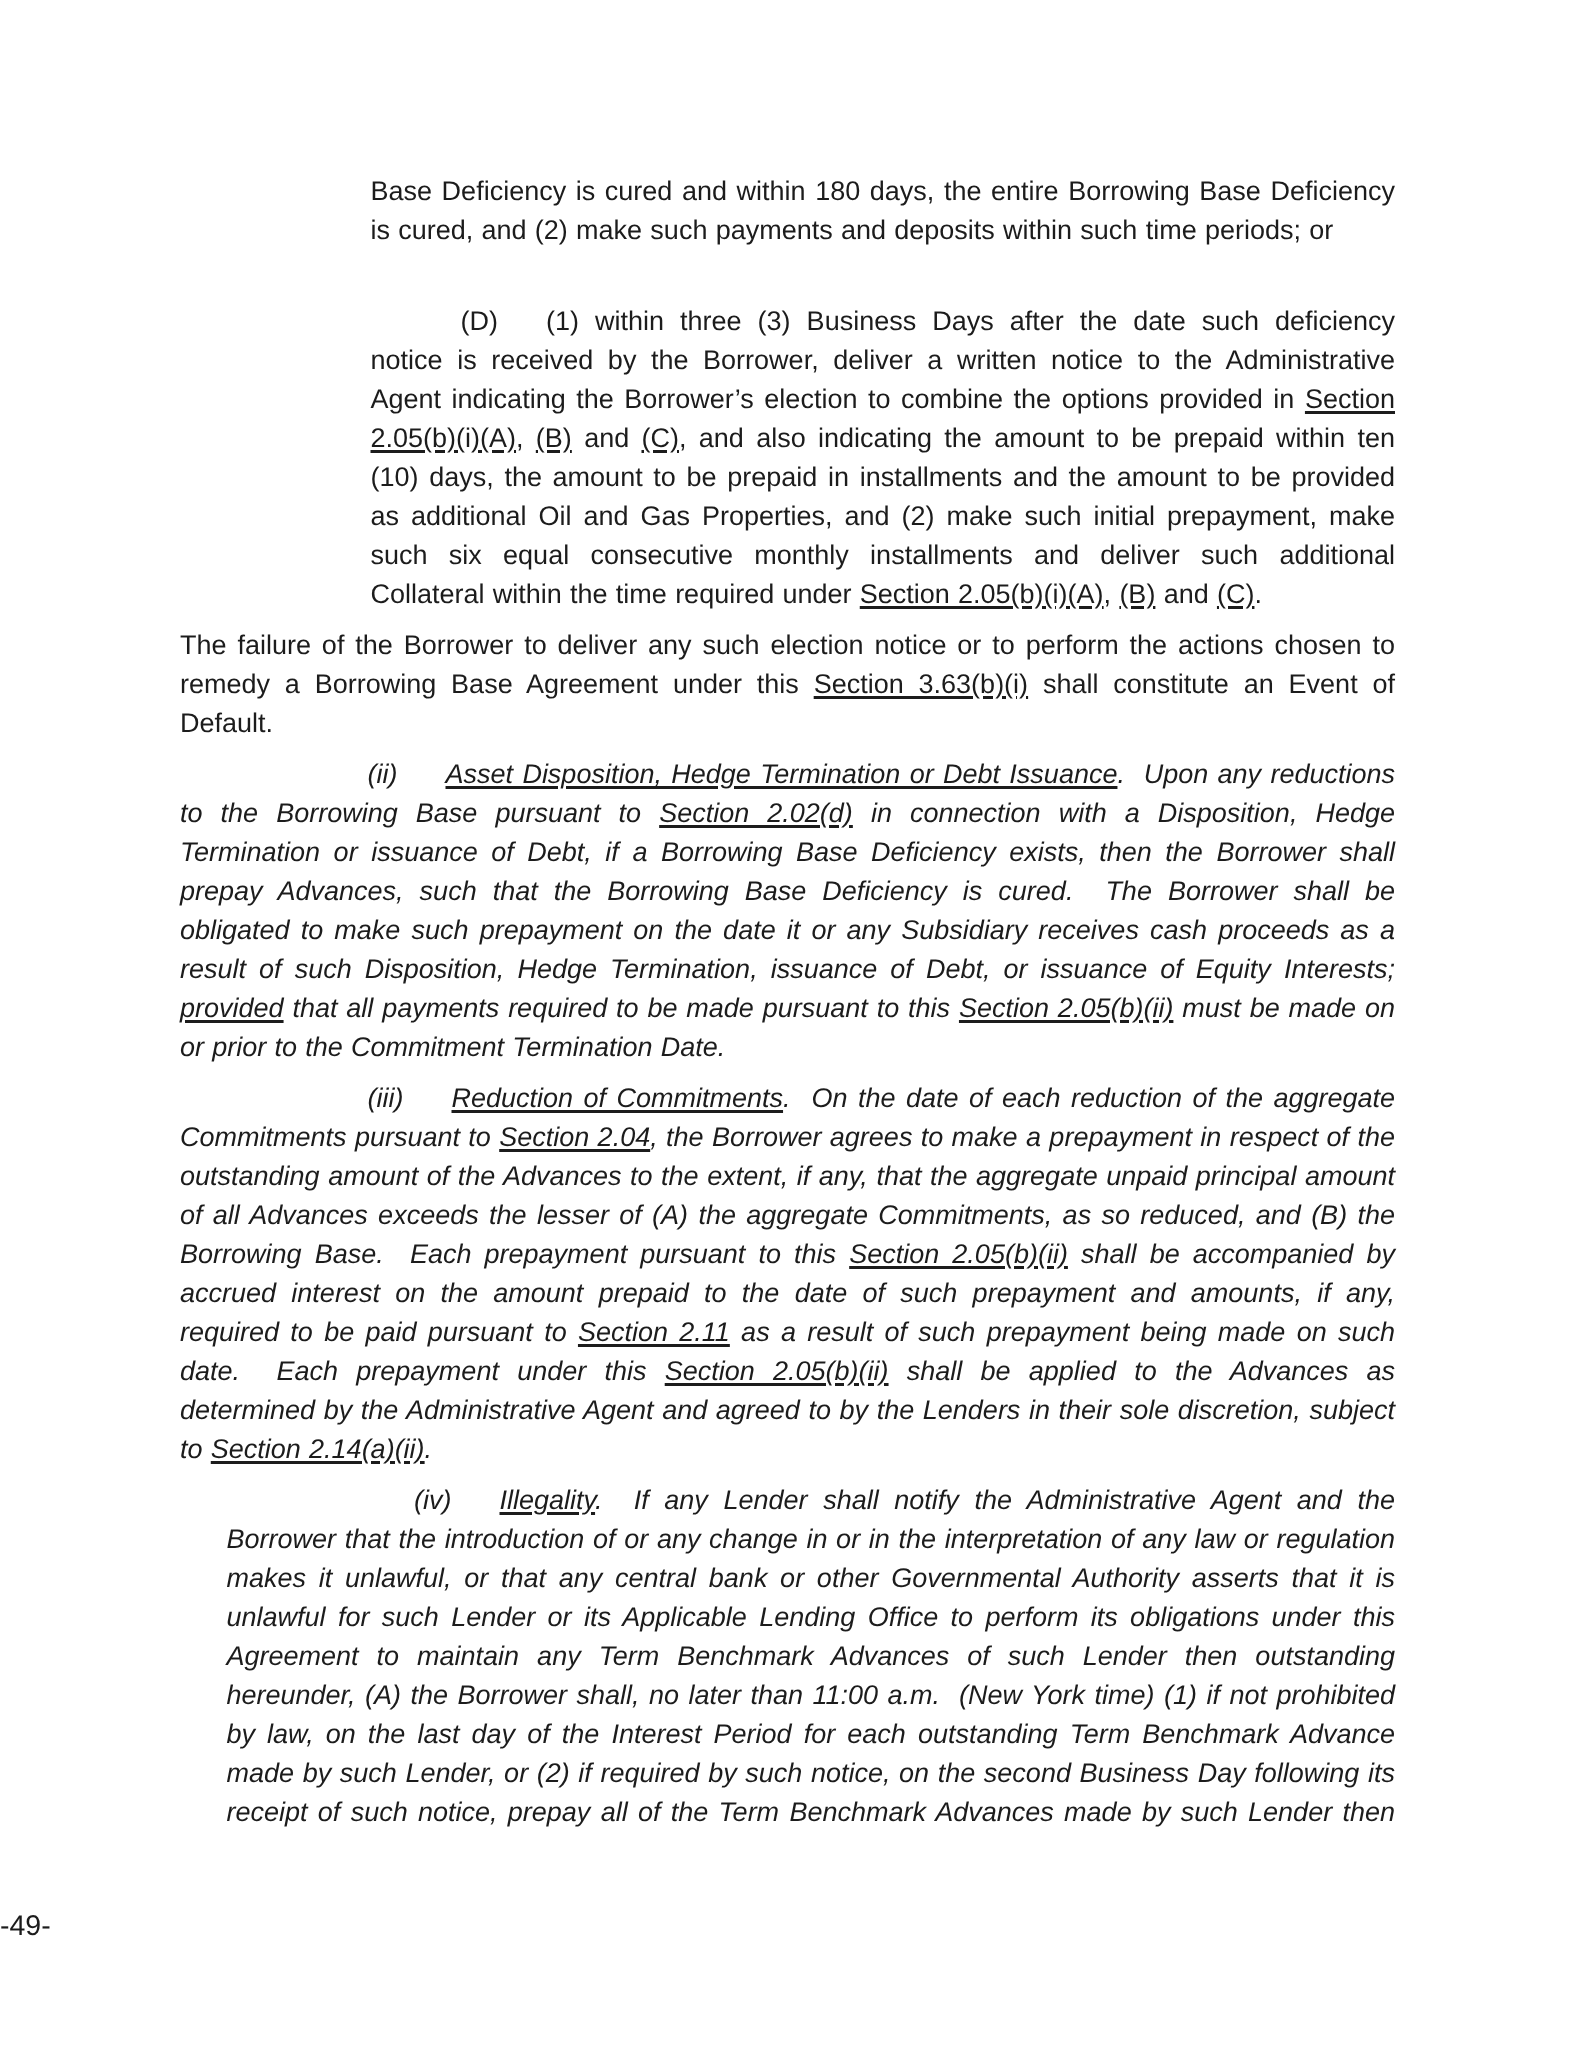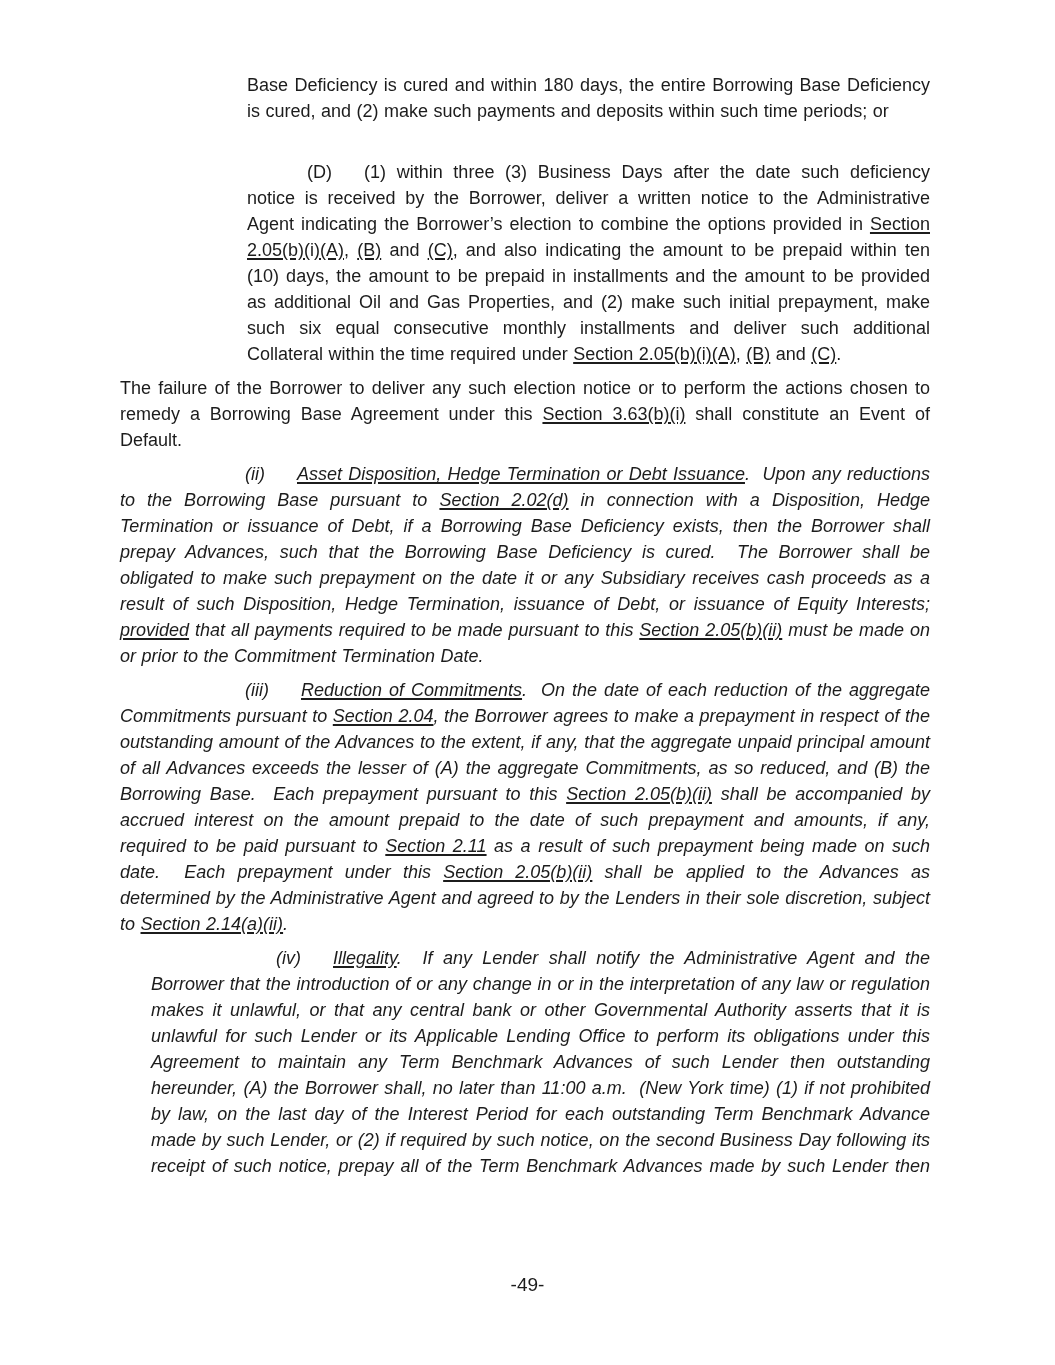--- a/index.html
+++ b/index.html
@@ -12,21 +12,21 @@
     width: 1055px;
     height: 1365px;
     margin: 0 auto;
     background: #ffffff;
     color: #1c1c1c;
     font-family: "Liberation Sans", "DejaVu Sans", sans-serif;
     font-size: 18px;
     line-height: 26px;
     overflow: hidden;
     box-sizing: border-box;
-    padding: 72px 125px 0 120px;
+    padding: 114px 125px 0 120px;
   }
   .para {
     margin: 0 0 8px 0;
     text-align: justify;
     word-spacing: 0.5px;
   }
   
   .para.sub {
     margin-left: 127px;
   }
@@ -40,21 +40,21 @@
   .u {
     text-decoration: underline;
     text-underline-offset: 2px;
     text-decoration-thickness: 1.5px;
   }
   .footer {
     position: absolute;
     top: 1272px;
     left: 0;
     width: 100%;
-    text-align: center;
+    text-align: left;
     font-size: 19px;
     color: #1c1c1c;
   }
 </style>
 </head>
 <body>
 
 <div class="page">
   <div>
     <p class="para sub"><span>Base Deficiency is cured and within 180 days, the entire Borrowing Base Deficiency is cured, and (2) make such payments and deposits within such time periods; or</span></p>

